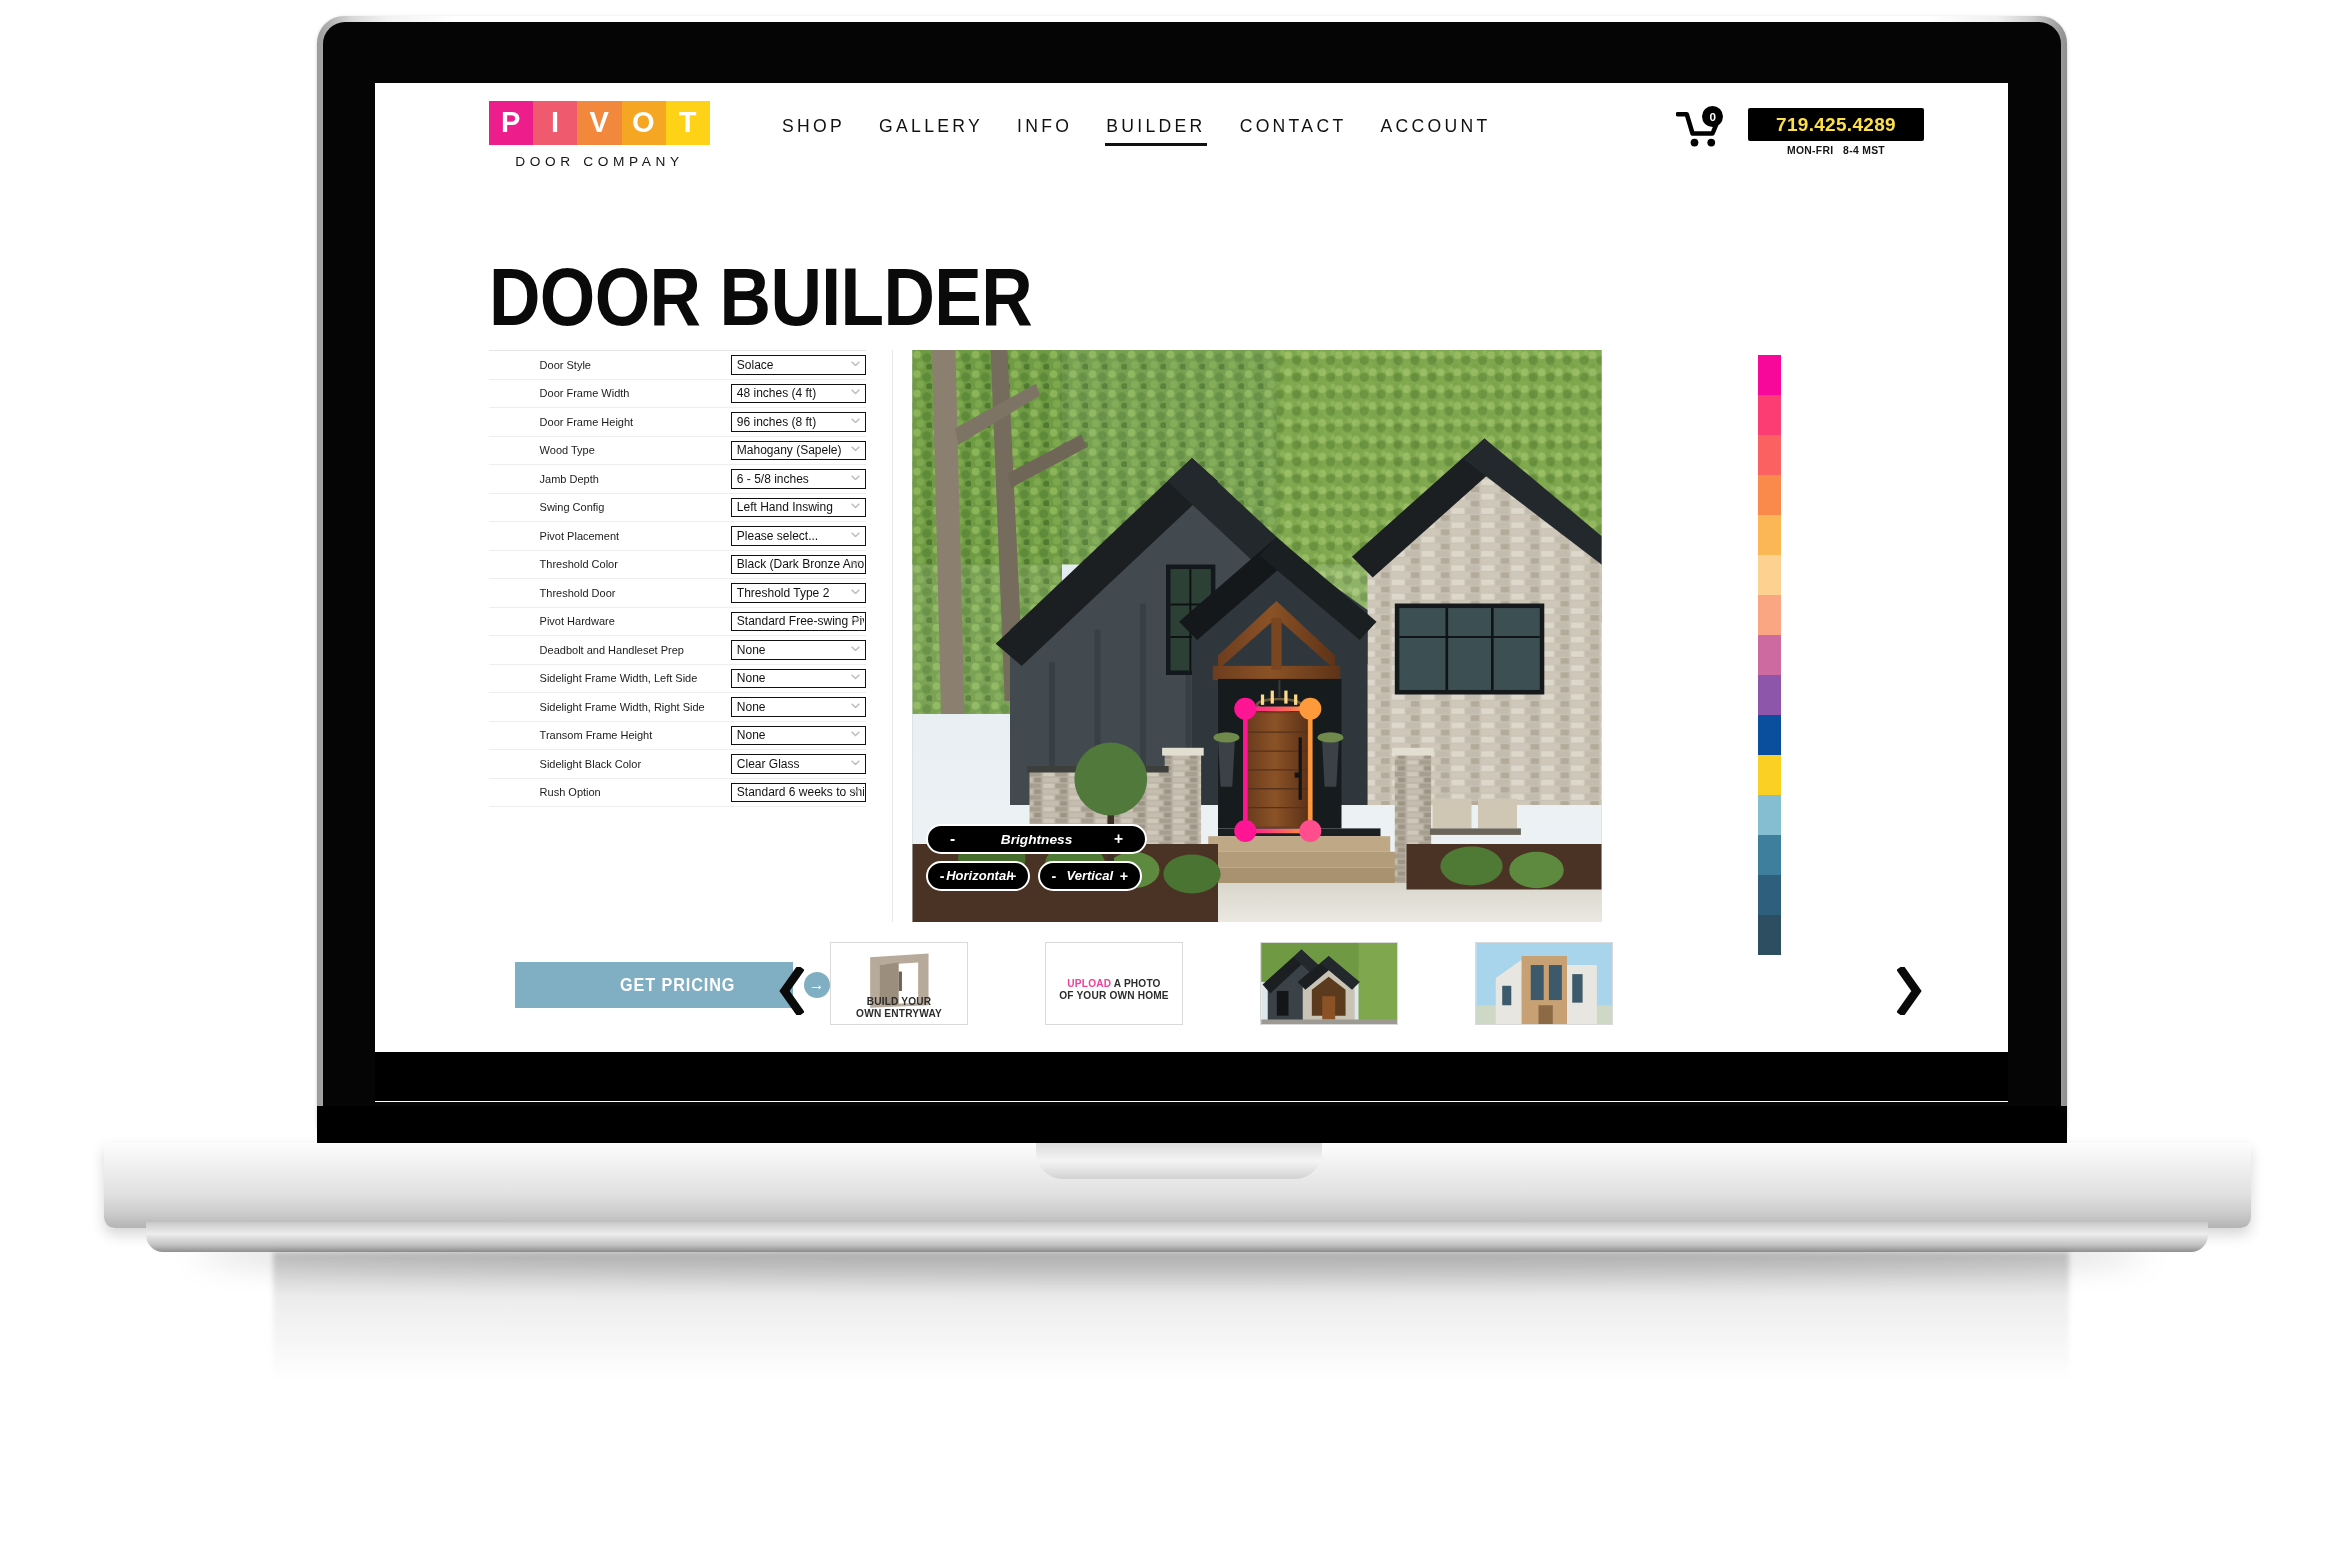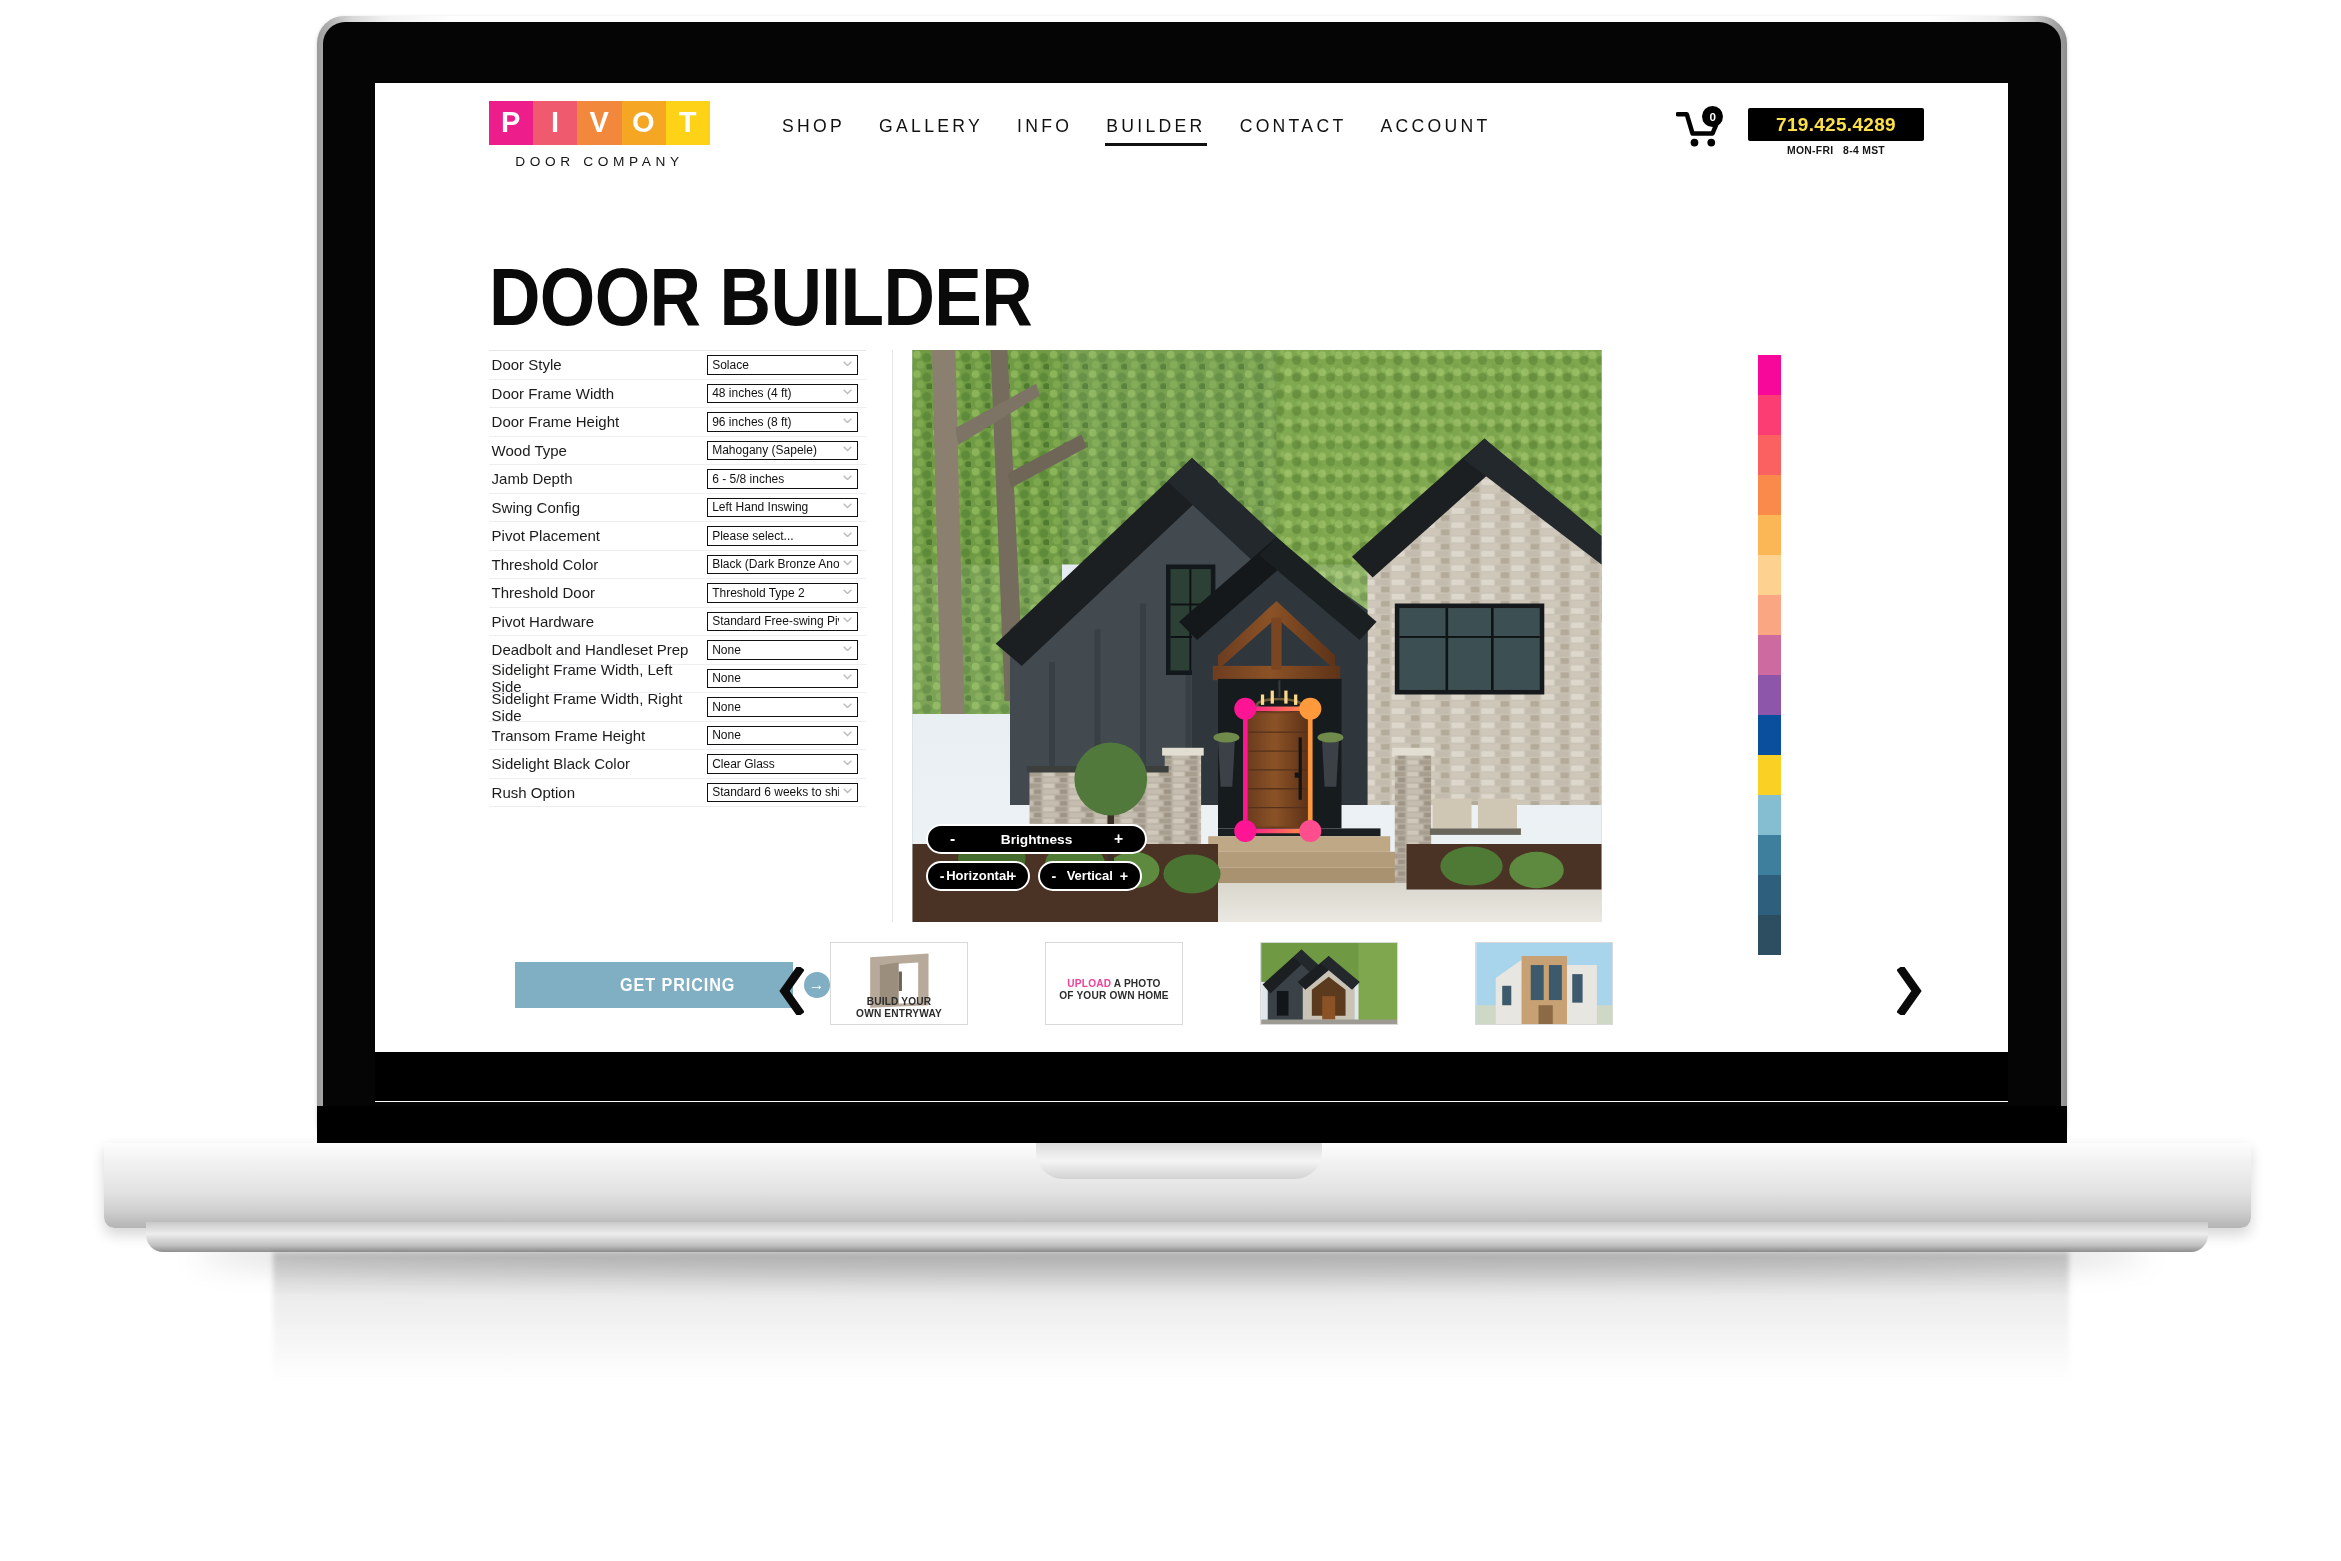--- a/index.html
+++ b/index.html
@@ -80,21 +80,21 @@
   .phone-box span{color:#fde047;font-size:19px;font-weight:700;letter-spacing:0.3px;}
   .phone-hours{position:absolute;left:1373px;top:62px;width:176px;text-align:center;color:#151515;font-size:10.4px;letter-spacing:0.3px;}
   .phone-hours b{font-weight:700;}
 
   .page-title{position:absolute;left:114px;top:174px;font-size:81px;line-height:1;font-weight:700;color:#0a0a0a;letter-spacing:-0.7px;font-family:"Liberation Sans",sans-serif;transform:scaleX(.88);transform-origin:left center;}
 
   
   .builder{position:absolute;left:114px;top:267px;width:1425px;height:572px;}
   .form-col{position:absolute;left:0;top:0;width:377px;border-top:1.3px solid #e3e5e8;}
   .frow{display:flex;align-items:center;height:27.5px;border-bottom:1.3px solid #eceef1;}
-  .flabel{width:215px;font-size:15px;color:#1b1b1b;padding-left:2.6px;font-family:"Liberation Sans",sans-serif;}
+  .flabel{width:215px;font-size:11px;color:#1b1b1b;padding-left:2.6px;font-family:"Liberation Sans",sans-serif;margin-left:48px;}
   .fsel{
     position:relative;width:151px;height:19.5px;border:1.3px solid #111;background:#fff;
     display:flex;align-items:center;box-sizing:border-box;overflow:hidden;
   }
   .fsel .val{
     font-size:12px;color:#111;padding-left:4.6px;white-space:nowrap;overflow:hidden;
     width:127px;display:block;
   }
   .fsel .chev{position:absolute;right:4.6px;top:4.6px;width:9px;height:5.9px;}
   .fsel .chev svg{display:block;}
@@ -112,21 +112,21 @@
   .viz svg{display:block;}
 
   .imgctrls{position:absolute;left:437px;top:474px;width:273px;}
   .pill{
     background:#000;border:2px solid #fff;border-radius:26px;height:30px;
     display:flex;align-items:center;justify-content:center;box-sizing:border-box;
     color:#fff;font-size:13.7px;font-weight:700;
   }
   .pill .minus{margin-right:auto;padding-left:22px;font-size:15.6px;}
   .pill .plus{margin-left:auto;padding-right:22px;font-size:15.6px;}
-  .pill .lbl{position:absolute;left:0;right:0;text-align:center;pointer-events:none;}
+  .pill .lbl{position:absolute;left:0;right:0;text-align:center;pointer-events:none;font-style:italic;}
   .pill-wide{position:relative;width:221px;}
   .pill-row{display:flex;gap:7.8px;margin-top:6.5px;}
   .pill-sm{position:relative;width:104px;font-size:13px;}
   .pill-sm .minus{padding-left:11.7px;font-size:14.3px;}
   .pill-sm .plus{padding-right:11.7px;font-size:14.3px;}
 
   .swatches{position:absolute;left:1383px;top:272px;width:23.4px;}
   .swatches div{height:40px;}
 
   

